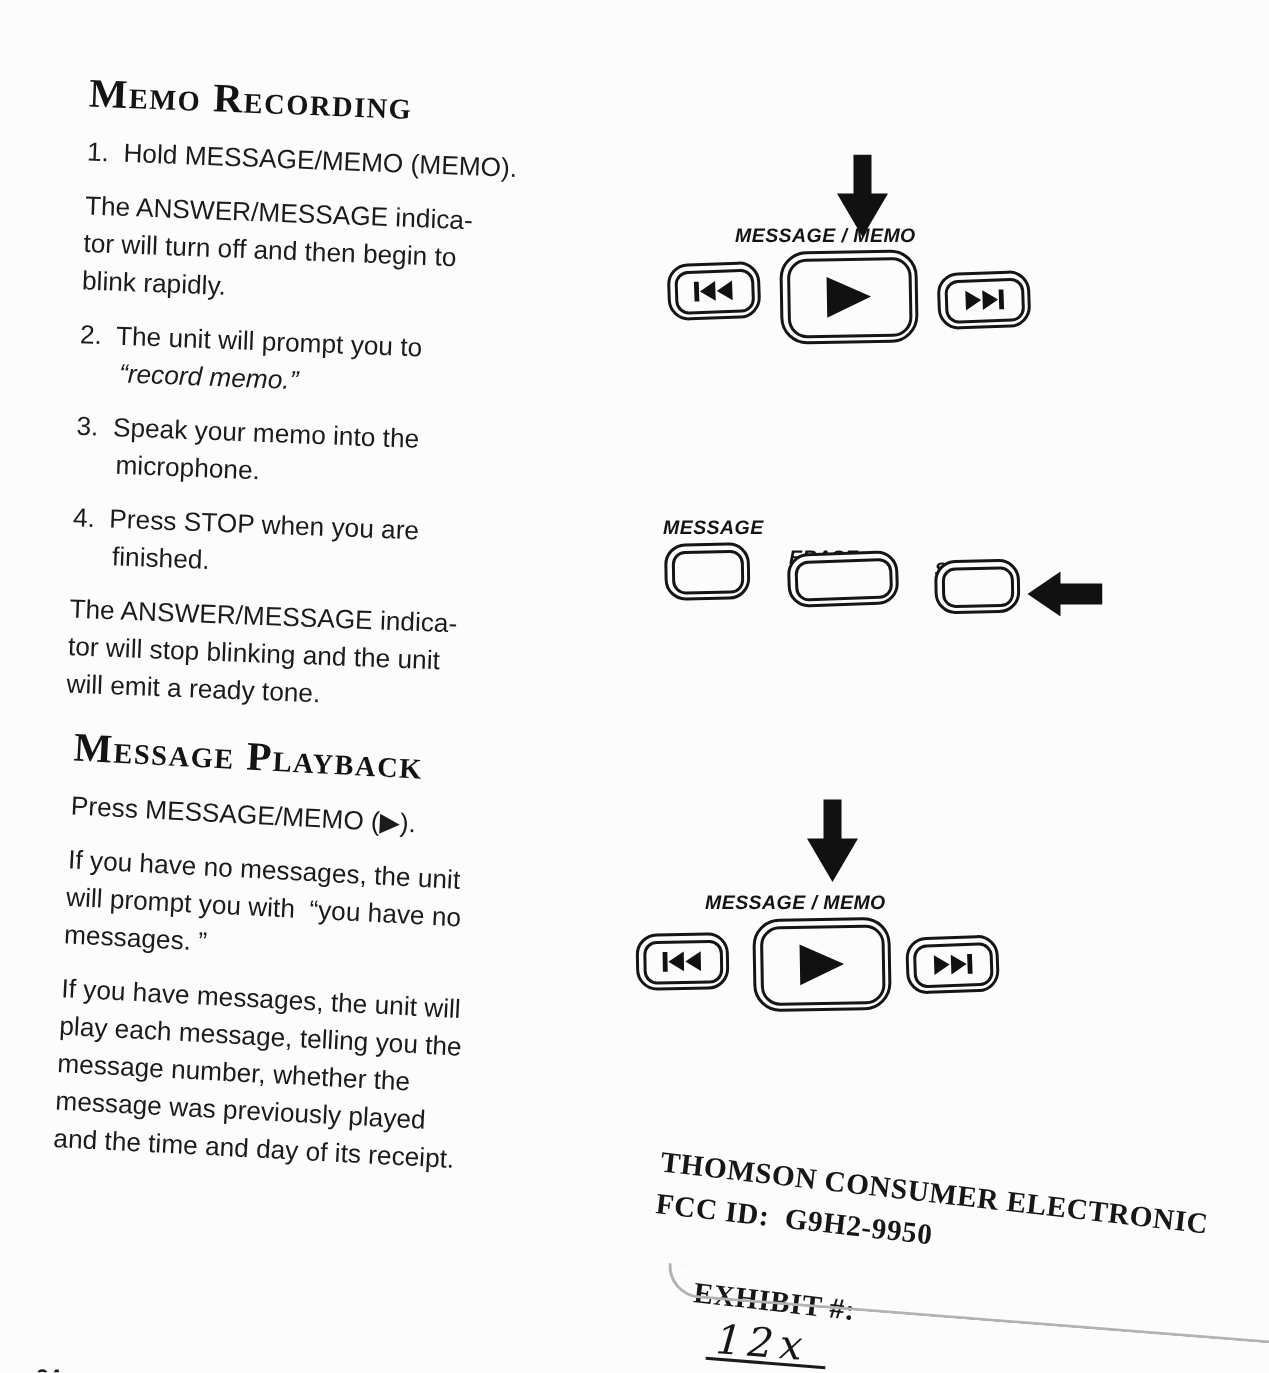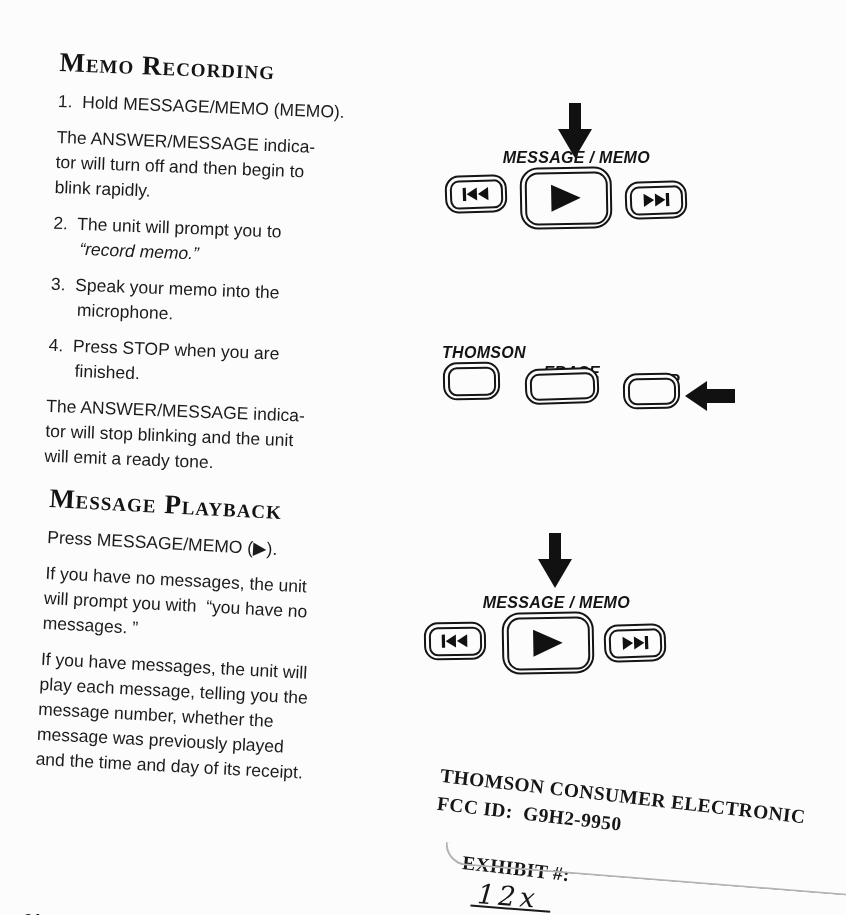--- a/index.html
+++ b/index.html
@@ -14,22 +14,22 @@
   .tline{white-space:pre-wrap;}
   .tline.gap{margin-top:11px;}
   .tline.ind{padding-left:27px;}
   .tline.it{font-style:italic;}
   
   .diagram{position:absolute;}
   .d1{left:440px;top:95px;width:270px;height:150px;}
   .d2{left:438px;top:344px;width:312px;height:76px;}
   .d3{left:418px;top:526px;width:270px;height:150px;}
   .dg-el{position:absolute;}
-  .btn-label{font-style:italic;font-weight:700;font-size:16px;letter-spacing:.3px;color:#141414;
-             text-align:right;white-space:nowrap;}
+  .btn-label{font-style:italic;font-weight:700;font-size:13px;letter-spacing:.3px;color:#141414;
+             text-align:left;white-space:nowrap;}
   .kbtn{box-sizing:border-box;border:2px solid #151515;border-radius:14px;padding:2.5px;background:#fcfcfc;}
   .kbtn-in{box-sizing:border-box;border:2.5px solid #151515;border-radius:9px;width:100%;height:100%;
            display:flex;align-items:center;justify-content:center;}
   .btn-sm{width:62px;height:38px;}
   .btn-ctr{width:92px;height:62px;border-radius:18px;}
   .btn-ctr .kbtn-in{border-radius:13px;}
   .btn-announce{width:57px;height:38px;}
   .btn-erase{width:74px;height:36px;}
   .btn-stop{width:57px;height:36px;}
   .ic{display:block;}
@@ -110,21 +110,21 @@
         <svg class="ic" width="32" height="18" viewBox="0 0 34 18">
             <polygon points="4,2 15,9 4,16"></polygon>
             <polygon points="16,2 27,9 16,16"></polygon>
             <rect x="27.6" y="2" width="3.4" height="14"></rect>
           </svg>
       </div>
     </div>
   </div>
 
   <div class="diagram d2">
-    <div class="dg-el btn-label" style="left:4px;top:0;width:60px;">THOMSON</div>
+    <div class="dg-el btn-label" style="left:4px;top:0;width:60px;">MESSAGE</div>
     <div class="dg-el kbtn btn-announce" style="left:5px;top:18px;transform:rotate(-1deg);">
       <div class="kbtn-in"></div>
     </div>
     <div class="dg-el btn-label" style="left:88px;top:20px;width:74px;">ERASE</div>
     <div class="dg-el kbtn btn-erase" style="left:87px;top:24px;transform:rotate(-2deg);">
       <div class="kbtn-in"></div>
     </div>
     <div class="dg-el btn-label" style="left:185px;top:28px;width:57px;">STOP</div>
     <div class="dg-el kbtn btn-stop" style="left:185px;top:29px;transform:rotate(-1deg);">
       <div class="kbtn-in"></div>

